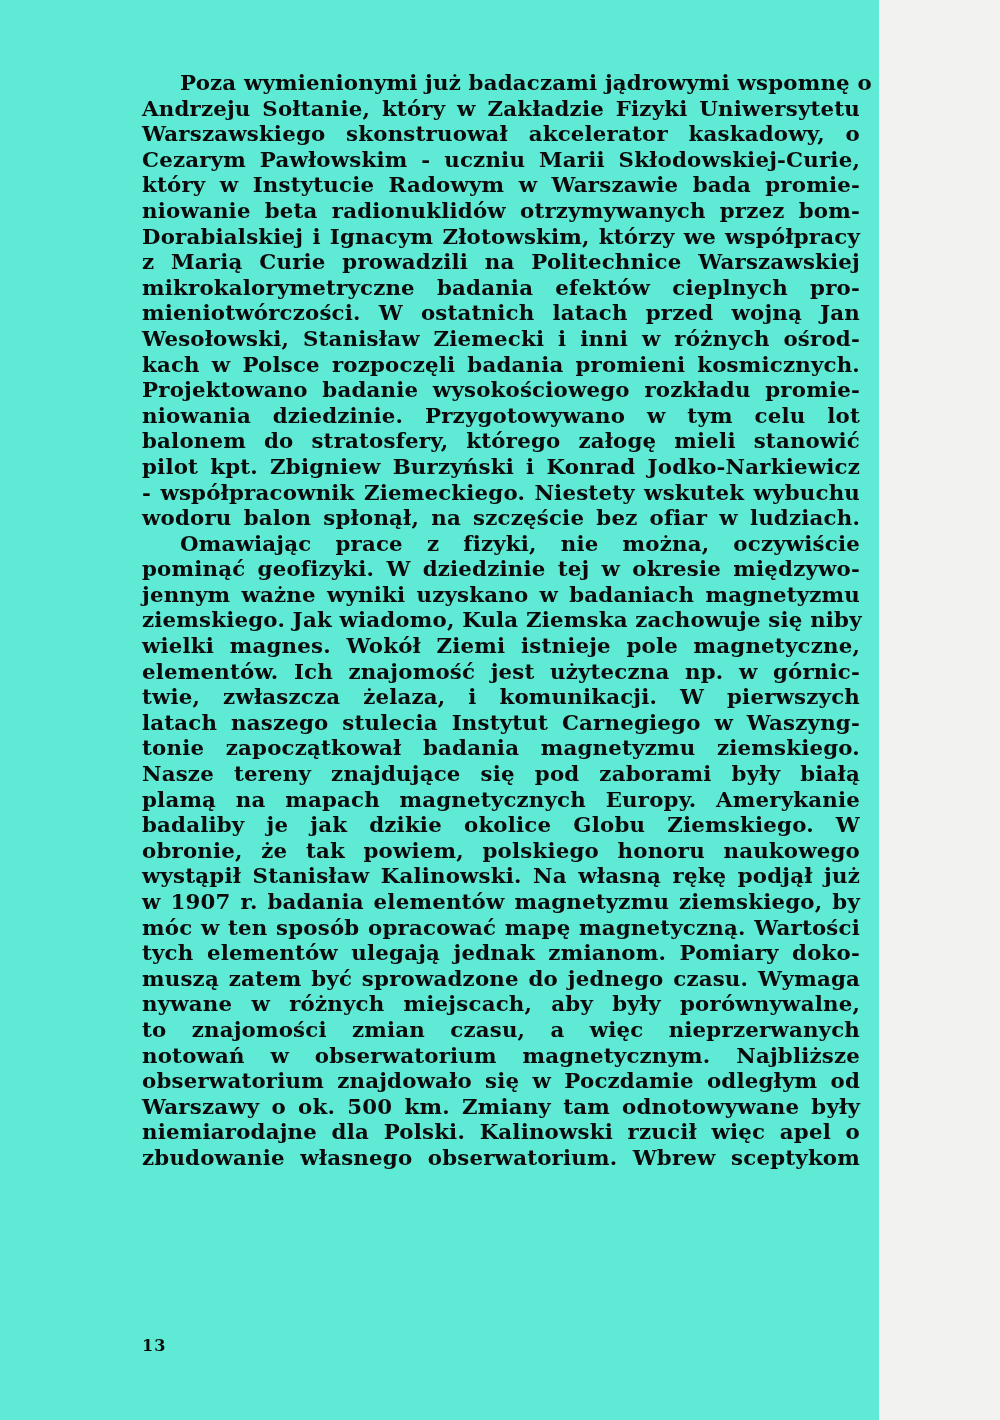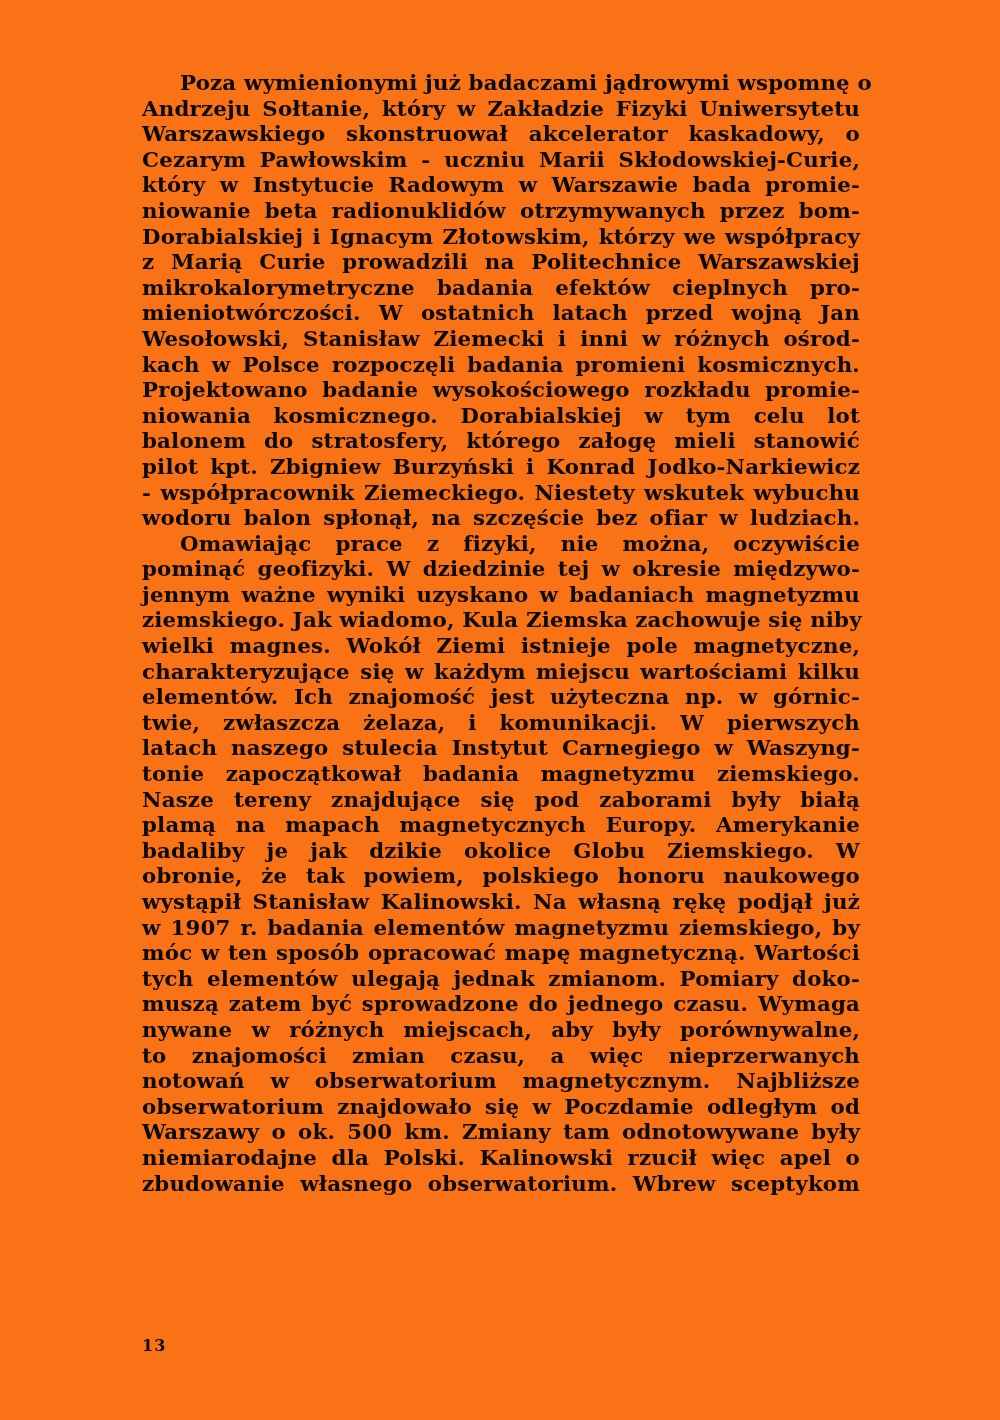--- a/index.html
+++ b/index.html
@@ -7,23 +7,23 @@
     padding: 0;
   }
   body {
     width: 1000px;
     height: 1420px;
     background: #f2f2f0;
     font-family: "DejaVu Serif", serif;
   }
   .page {
     position: relative;
-    width: 1000px;
+    width: 879px;
     height: 1420px;
-    background: #f97316;
+    background: #5eead4;
     overflow: hidden;
   }
   .text-block {
     position: absolute;
     left: 142px;
     top: 70px;
     width: 718px;
     color: #0b0b0b;
     font-weight: 700;
     font-size: 21.3px;
@@ -68,33 +68,32 @@
         <div class="line">Cezarym Pawłowskim - uczniu Marii Skłodowskiej-Curie,</div>
         <div class="line">który w Instytucie Radowym w Warszawie bada promie-</div>
         <div class="line">niowanie beta radionuklidów otrzymywanych przez bom-</div>
         <div class="line">Dorabialskiej i Ignacym Złotowskim, którzy we współpracy</div>
         <div class="line">z Marią Curie prowadzili na Politechnice Warszawskiej</div>
         <div class="line">mikrokalorymetryczne badania efektów cieplnych pro-</div>
         <div class="line">mieniotwórczości. W ostatnich latach przed wojną Jan</div>
         <div class="line">Wesołowski, Stanisław Ziemecki i inni w różnych ośrod-</div>
         <div class="line">kach w Polsce rozpoczęli badania promieni kosmicznych.</div>
         <div class="line">Projektowano badanie wysokościowego rozkładu promie-</div>
-        <div class="line">niowania kosmicznego. Dorabialskiej w tym celu lot</div>
+        <div class="line">niowania dziedzinie. Przygotowywano w tym celu lot</div>
         <div class="line">balonem do stratosfery, którego załogę mieli stanowić</div>
         <div class="line">pilot kpt. Zbigniew Burzyński i Konrad Jodko-Narkiewicz</div>
         <div class="line">- współpracownik Ziemeckiego. Niestety wskutek wybuchu</div>
         <div class="line">wodoru balon spłonął, na szczęście bez ofiar w ludziach.</div>
       </div>
       <div class="paragraph">
         <div class="line indent">Omawiając prace z fizyki, nie można, oczywiście</div>
         <div class="line">pominąć geofizyki. W dziedzinie tej w okresie międzywo-</div>
         <div class="line">jennym ważne wyniki uzyskano w badaniach magnetyzmu</div>
         <div class="line">ziemskiego. Jak wiadomo, Kula Ziemska zachowuje się niby</div>
         <div class="line">wielki magnes. Wokół Ziemi istnieje pole magnetyczne,</div>
-        <div class="line">charakteryzujące się w każdym miejscu wartościami kilku</div>
         <div class="line">elementów. Ich znajomość jest użyteczna np. w górnic-</div>
         <div class="line">twie, zwłaszcza żelaza, i komunikacji. W pierwszych</div>
         <div class="line">latach naszego stulecia Instytut Carnegiego w Waszyng-</div>
         <div class="line">tonie zapoczątkował badania magnetyzmu ziemskiego.</div>
         <div class="line">Nasze tereny znajdujące się pod zaborami były białą</div>
         <div class="line">plamą na mapach magnetycznych Europy. Amerykanie</div>
         <div class="line">badaliby je jak dzikie okolice Globu Ziemskiego. W</div>
         <div class="line">obronie, że tak powiem, polskiego honoru naukowego</div>
         <div class="line">wystąpił Stanisław Kalinowski. Na własną rękę podjął już</div>
         <div class="line">w 1907 r. badania elementów magnetyzmu ziemskiego, by</div>

